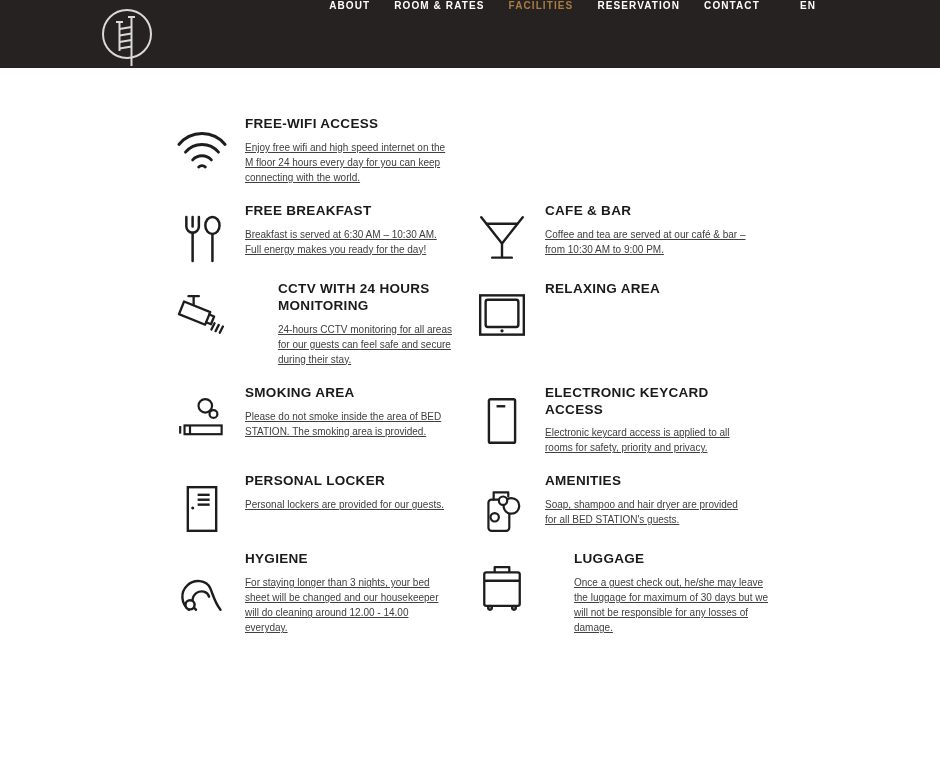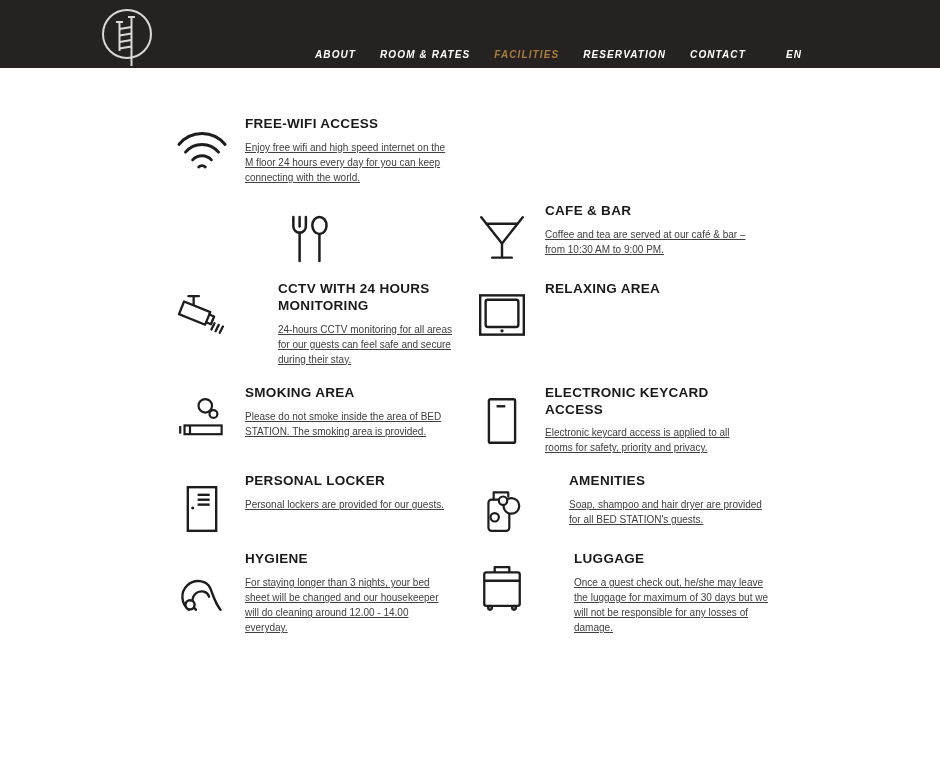--- a/index.html
+++ b/index.html
@@ -14,40 +14,40 @@
     position:relative;
     height:68px;
     background:var(--header-bg,#262221);
     overflow:hidden;
   }
   .logo {
     position:absolute; left:100px; top:8px;
     width:54px; height:60px; cursor:pointer;
   }
   nav {
-    position:absolute; right:138px; top:0; height:60px;
-    display:flex; align-items:flex-end;font-style:italic;
+    position:absolute; right:124px; top:0; height:60px;
+    display:flex; align-items:flex-start;
   }
   .nav-item {
     color:var(--nav-text,#fff);
     font-size:10px; font-weight:bold; letter-spacing:1.1px;
     margin-left:24px; text-decoration:none; cursor:pointer;
     white-space:nowrap;
   }
   .nav-item.active { color:var(--accent,#a97d3f); }
   .nav-item.lang { margin-left:40px; }
   
   main {
     width:622px; margin:0 auto; padding-top:48px;
     display:grid;
     grid-template-columns:300px 322px;
     row-gap:18px;
     align-items:start;
   }
-  .facility { display:flex;justify-content:center; }
+  .facility { display:flex; }
   .icon-box {
     flex:0 0 86px; width:86px;
     display:flex; justify-content:center;
     padding-top:12px;
     color:var(--icon-stroke,#1d1d1d);
   }
   .fac-text { flex:1; padding-right:6px; }
   .fac-title {
     font-size:13.5px; font-weight:bold; line-height:1.25;
     letter-spacing:.3px; color:var(--title-text,#1a1a1a);
@@ -112,20 +112,24 @@
         <svg width="42" height="48" viewBox="0 0 40 46">
           <g fill="none" stroke="currentColor" stroke-width="2.4" stroke-linecap="round" stroke-linejoin="round">
             <path d="M5 2 V11 A 6 6 0 0 0 17 11 V2"></path>
             <line x1="11" y1="2" x2="11" y2="11"></line>
             <line x1="11" y1="17" x2="11" y2="44"></line>
             <ellipse cx="30" cy="10" rx="6.8" ry="8.2"></ellipse>
             <line x1="30" y1="18.5" x2="30" y2="44"></line>
           </g>
         </svg>
       </div>
+    <div class="fac-text">
+      <h3 class="fac-title">FREE BREAKFAST</h3>
+      <p class="fac-desc">Breakfast is served at 6:30 AM – 10:30 AM. Full energy makes you ready for the day!</p>
+    </div>
   </section>
     <section class="facility" style="grid-area: 3 / 1; gap: 33px;">
     <div class="icon-box">
         <svg width="50" height="46" viewBox="0 0 46 44">
           <g fill="none" stroke="currentColor" stroke-width="2.2" stroke-linecap="round" stroke-linejoin="round">
             <line x1="10" y1="3" x2="20" y2="3"></line>
             <line x1="15" y1="3" x2="15" y2="11"></line>
             <g transform="rotate(22 19 21)">
               <rect x="2" y="14" width="27" height="13"></rect>
               <path d="M29 16.5 H34 V24.5 H29"></path>
@@ -229,21 +233,21 @@
             <line x1="12" y1="8.5" x2="20" y2="8.5"></line>
           </g>
         </svg>
       </div>
     <div class="fac-text">
       <h3 class="fac-title">ELECTRONIC KEYCARD
 ACCESS</h3>
       <p class="fac-desc">Electronic keycard access is applied to all rooms for safety, priority and privacy.</p>
     </div>
   </section>
-    <section class="facility" style="grid-area: 5 / 2; gap: 24px;">
+    <section class="facility" style="grid-area: 5 / 2;">
     <div class="icon-box">
         <svg width="46" height="48" viewBox="0 0 42 46">
           <g fill="none" stroke="currentColor" stroke-width="2.1" stroke-linecap="round" stroke-linejoin="round">
             <path d="M25 14 H11 A3 3 0 0 0 8 17 V41 A3 3 0 0 0 11 44 H25 A3 3 0 0 0 28 41 V17 A3 3 0 0 0 25 14 Z"></path>
             <path d="M13 14 V7 H27 V11"></path>
             <circle cx="30" cy="20" r="7.5" fill="#fff"></circle>
             <circle cx="22" cy="15" r="4" fill="#fff"></circle>
             <circle cx="14" cy="31" r="4"></circle>
           </g>
         </svg>

